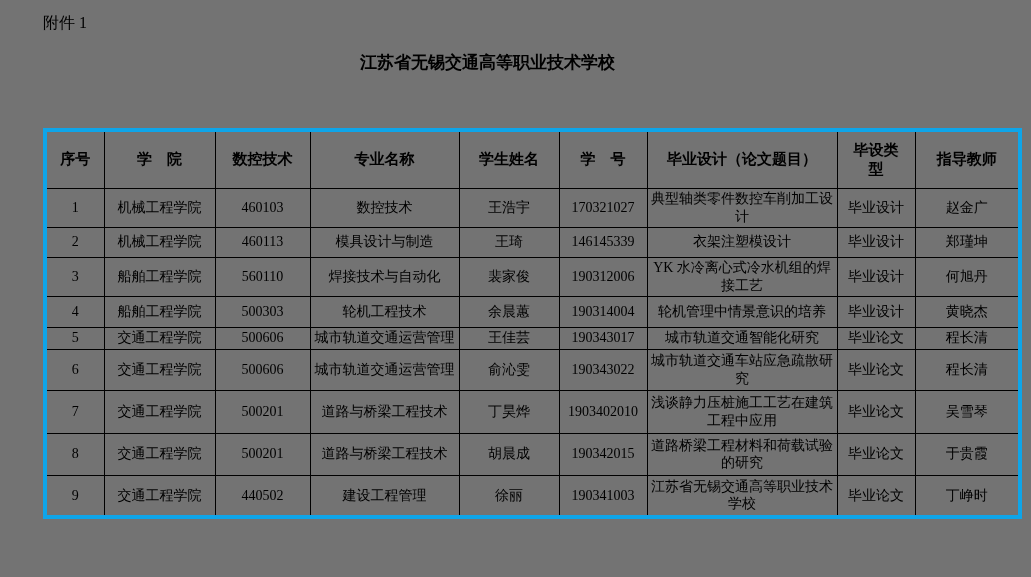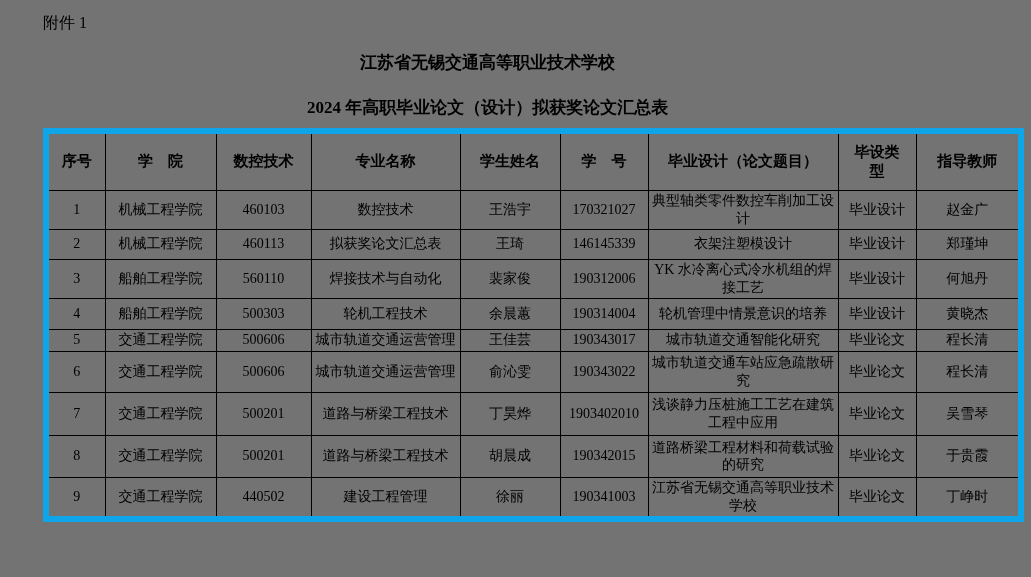--- a/index.html
+++ b/index.html
@@ -40,21 +40,21 @@
     font-size: 17px;
     font-weight: bold;
   }
   table.awards {
     position: absolute;
     left: 43px;
     top: 128px;
     width: 975px;
     border-collapse: collapse;
     table-layout: fixed;
-    border: 6px solid #0ea5e9;
+    border: 4px solid #0ea5e9;
   }
   table.awards th, table.awards td {
     border: 1px solid #000;
     text-align: center;
     vertical-align: middle;
     padding: 0 2px;
     line-height: 1.25;
     overflow: hidden;
     word-break: break-all;
   }
@@ -79,21 +79,20 @@
 </style>
 </head>
 <body>
 
 <div class="page">
 
   <div class="attachment">附件 1</div>
 
   <div class="doc-title">江苏省无锡交通高等职业技术学校</div>
 
-  <div class="doc-subtitle">2024 年高职毕业论文（设计）拟获奖论文汇总表</div>
 
   <table class="awards">
     <colgroup>
       <col style="width:59px">
       <col style="width:111px">
       <col style="width:95px">
       <col style="width:149px">
       <col style="width:100px">
       <col style="width:88px">
       <col style="width:190px">
@@ -122,21 +121,21 @@
           <td>王浩宇</td>
           <td>170321027</td>
           <td>典型轴类零件数控车削加工设计</td>
           <td>毕业设计</td>
           <td>赵金广</td>
         </tr>
         <tr>
           <td>2</td>
           <td>机械工程学院</td>
           <td>460113</td>
-          <td>拟获奖论文汇总表</td>
+          <td>模具设计与制造</td>
           <td>王琦</td>
           <td>146145339</td>
           <td>衣架注塑模设计</td>
           <td>毕业设计</td>
           <td>郑瑾坤</td>
         </tr>
         <tr>
           <td>3</td>
           <td>船舶工程学院</td>
           <td>560110</td>

